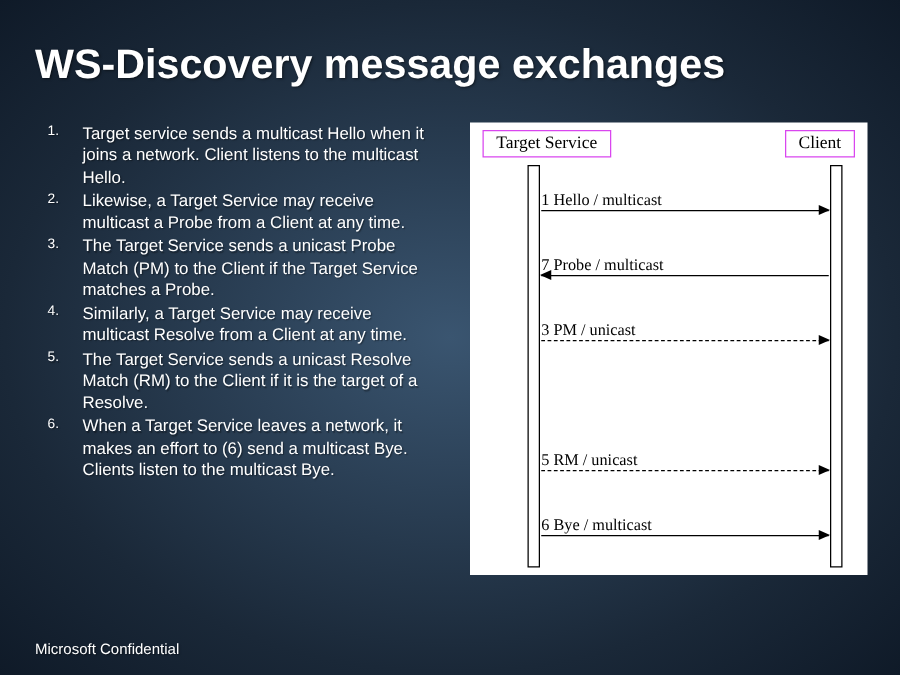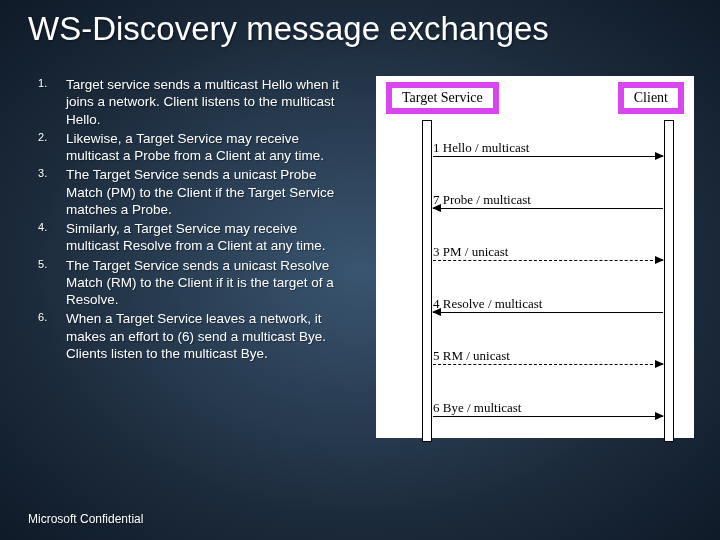--- a/index.html
+++ b/index.html
@@ -7,22 +7,22 @@
     width: 720px;
     height: 540px;
     background: radial-gradient(ellipse at center, #3a5570 0%, #1a2838 70%, #0f1a28 100%);
     font-family: Arial, Helvetica, sans-serif;
     color: #fff;
     overflow: hidden;
     position: relative;
   }
   .title {
     font-size: 33px;
-    font-weight: normal;
-    padding: 10px 0 0 28px;
+    font-weight: bold;
+    padding: 32px 0 0 28px;
     color: #fff;
     text-shadow: 1px 1px 2px rgba(0,0,0,0.5);
   }
   .content {
     display: flex;
     padding: 28px 18px 0 38px;
     gap: 28px;
   }
   .list-col {
     flex: 0 0 310px;
@@ -55,21 +55,21 @@
     height: 362px;
     position: relative;
     font-family: "Times New Roman", Times, serif;
   }
   .dia-headers {
     display: flex;
     justify-content: space-between;
     padding: 0 4px;
   }
   .dia-head {
-    border: 6px solid #d946ef;
+    border: 1px solid #d946ef;
     padding: 2px 10px;
     font-size: 14px;
     background: #fff;
   }
   .timeline-wrap {
     position: relative;
     height: 322px;
     margin-top: 6px;
   }
   .lifeline {
@@ -161,25 +161,20 @@
         <div class="arrow-line"></div>
         <div class="arrow-head left"></div>
       </div>
 
       <div class="msg" style="top:140px">
         <div class="msg-label">3 PM / unicast</div>
         <div class="arrow-line dashed"></div>
         <div class="arrow-head right"></div>
       </div>
 
-      <div class="msg" style="top:192px">
-        <div class="msg-label">4 Resolve / multicast</div>
-        <div class="arrow-line"></div>
-        <div class="arrow-head left"></div>
-      </div>
 
       <div class="msg" style="top:244px">
         <div class="msg-label">5 RM / unicast</div>
         <div class="arrow-line dashed"></div>
         <div class="arrow-head right"></div>
       </div>
 
       <div class="msg" style="top:296px">
         <div class="msg-label">6 Bye / multicast</div>
         <div class="arrow-line"></div>

